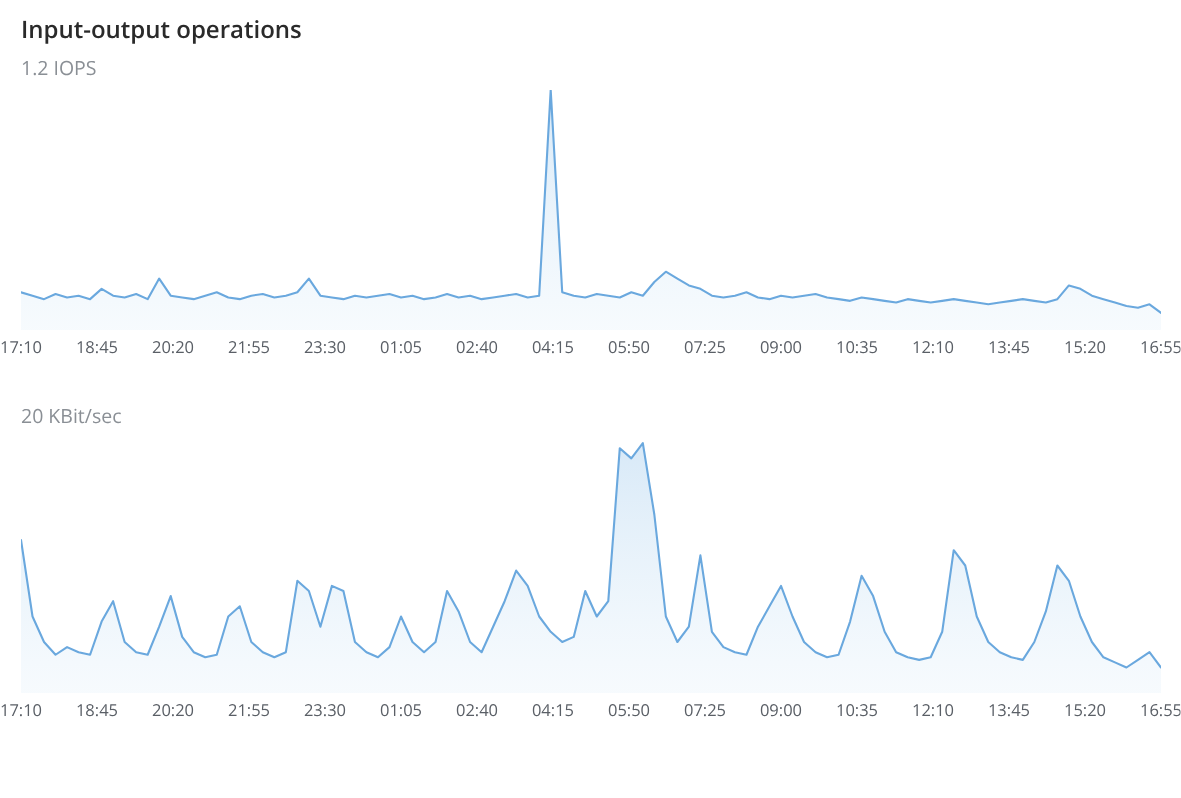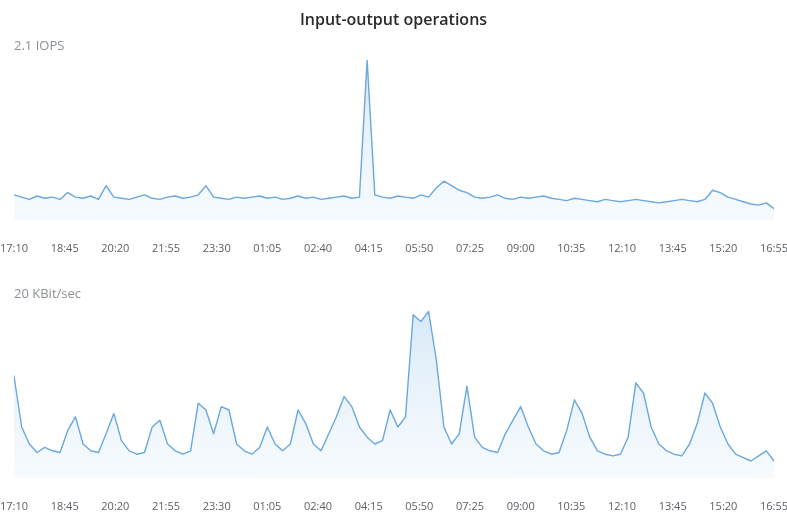--- a/index.html
+++ b/index.html
@@ -11,59 +11,58 @@
     width: 787px;
   }
   .panel {
     padding: 8px 14px 0 14px;
   }
   .title {
     font-size: 16px;
     font-weight: 600;
     color: #2a2a2a;
     margin: 0 0 6px 0;
-    text-align: center;
   }
   .subtitle {
     font-size: 13px;
     font-weight: 400;
     color: #8a8f95;
     margin: 0 0 6px 0;
   }
   .chart-wrap {
     position: relative;
     width: 760px;
   }
   svg.chart {
     display: block;
   }
   .axis-labels {
     position: relative;
     height: 18px;
     font-size: 11px;
     color: #5a5f66;
-    margin-top: 20px;
+    margin-top: 4px;
     width: 760px;
   }
   .axis-labels span {
     position: absolute;
     top: 0;
     transform: translateX(-50%);
     white-space: nowrap;
   }
   .gap {
     height: 18px;
   }
 </style>
 </head>
 <body>
 
 <div class="panel">
   <div class="title">Input-output operations</div>
-  <div class="subtitle">2.1 IOPS</div>
+  <div class="subtitle">1.2 IOPS</div>
   <div class="chart-wrap">
   <svg class="chart" width="760" height="160" viewBox="0 0 760 160" preserveAspectRatio="none">
     <defs>
       <linearGradient id="grad0" x1="0" y1="0" x2="0" y2="1">
         <stop offset="0%" stop-color="#d6e8f7" stop-opacity="0.95"></stop>
         <stop offset="100%" stop-color="#eef6fc" stop-opacity="0.5"></stop>
       </linearGradient>
     </defs>
     <path d="M0.00 134.86 L7.68 137.14 L15.35 139.43 L23.03 136.00 L30.71 138.29 L38.38 137.14 L46.06 139.43 L53.74 132.57 L61.41 137.14 L69.09 138.29 L76.77 136.00 L84.44 139.43 L92.12 125.71 L99.80 137.14 L107.47 138.29 L115.15 139.43 L122.83 137.14 L130.51 134.86 L138.18 138.29 L145.86 139.43 L153.54 137.14 L161.21 136.00 L168.89 138.29 L176.57 137.14 L184.24 134.86 L191.92 125.71 L199.60 137.14 L207.27 138.29 L214.95 139.43 L222.63 137.14 L230.30 138.29 L237.98 137.14 L245.66 136.00 L253.33 138.29 L261.01 137.14 L268.69 139.43 L276.36 138.29 L284.04 136.00 L291.72 138.29 L299.39 137.14 L307.07 139.43 L314.75 138.29 L322.42 137.14 L330.10 136.00 L337.78 138.29 L345.45 137.14 L353.13 0.00 L360.81 134.86 L368.48 137.14 L376.16 138.29 L383.84 136.00 L391.52 137.14 L399.19 138.29 L406.87 134.86 L414.55 137.14 L422.22 128.00 L429.90 121.14 L437.58 125.71 L445.25 130.29 L452.93 132.57 L460.61 137.14 L468.28 138.29 L475.96 137.14 L483.64 134.86 L491.31 138.29 L498.99 139.43 L506.67 137.14 L514.34 138.29 L522.02 137.14 L529.70 136.00 L537.37 138.29 L545.05 139.43 L552.73 140.57 L560.40 138.29 L568.08 139.43 L575.76 140.57 L583.43 141.71 L591.11 139.43 L598.79 140.57 L606.46 141.71 L614.14 140.57 L621.82 139.43 L629.49 140.57 L637.17 141.71 L644.85 142.86 L652.53 141.71 L660.20 140.57 L667.88 139.43 L675.56 140.57 L683.23 141.71 L690.91 139.43 L698.59 130.29 L706.26 132.57 L713.94 137.14 L721.62 139.43 L729.29 141.71 L736.97 144.00 L744.65 145.14 L752.32 142.86 L760.00 148.57 L 760 160 L 0 160 Z" fill="url(#grad0)" stroke="none"></path>
     <path d="M0.00 134.86 L7.68 137.14 L15.35 139.43 L23.03 136.00 L30.71 138.29 L38.38 137.14 L46.06 139.43 L53.74 132.57 L61.41 137.14 L69.09 138.29 L76.77 136.00 L84.44 139.43 L92.12 125.71 L99.80 137.14 L107.47 138.29 L115.15 139.43 L122.83 137.14 L130.51 134.86 L138.18 138.29 L145.86 139.43 L153.54 137.14 L161.21 136.00 L168.89 138.29 L176.57 137.14 L184.24 134.86 L191.92 125.71 L199.60 137.14 L207.27 138.29 L214.95 139.43 L222.63 137.14 L230.30 138.29 L237.98 137.14 L245.66 136.00 L253.33 138.29 L261.01 137.14 L268.69 139.43 L276.36 138.29 L284.04 136.00 L291.72 138.29 L299.39 137.14 L307.07 139.43 L314.75 138.29 L322.42 137.14 L330.10 136.00 L337.78 138.29 L345.45 137.14 L353.13 0.00 L360.81 134.86 L368.48 137.14 L376.16 138.29 L383.84 136.00 L391.52 137.14 L399.19 138.29 L406.87 134.86 L414.55 137.14 L422.22 128.00 L429.90 121.14 L437.58 125.71 L445.25 130.29 L452.93 132.57 L460.61 137.14 L468.28 138.29 L475.96 137.14 L483.64 134.86 L491.31 138.29 L498.99 139.43 L506.67 137.14 L514.34 138.29 L522.02 137.14 L529.70 136.00 L537.37 138.29 L545.05 139.43 L552.73 140.57 L560.40 138.29 L568.08 139.43 L575.76 140.57 L583.43 141.71 L591.11 139.43 L598.79 140.57 L606.46 141.71 L614.14 140.57 L621.82 139.43 L629.49 140.57 L637.17 141.71 L644.85 142.86 L652.53 141.71 L660.20 140.57 L667.88 139.43 L675.56 140.57 L683.23 141.71 L690.91 139.43 L698.59 130.29 L706.26 132.57 L713.94 137.14 L721.62 139.43 L729.29 141.71 L736.97 144.00 L744.65 145.14 L752.32 142.86 L760.00 148.57 " fill="none" stroke="#6aa8de" stroke-width="1.4" stroke-linejoin="round" stroke-linecap="round"></path>

